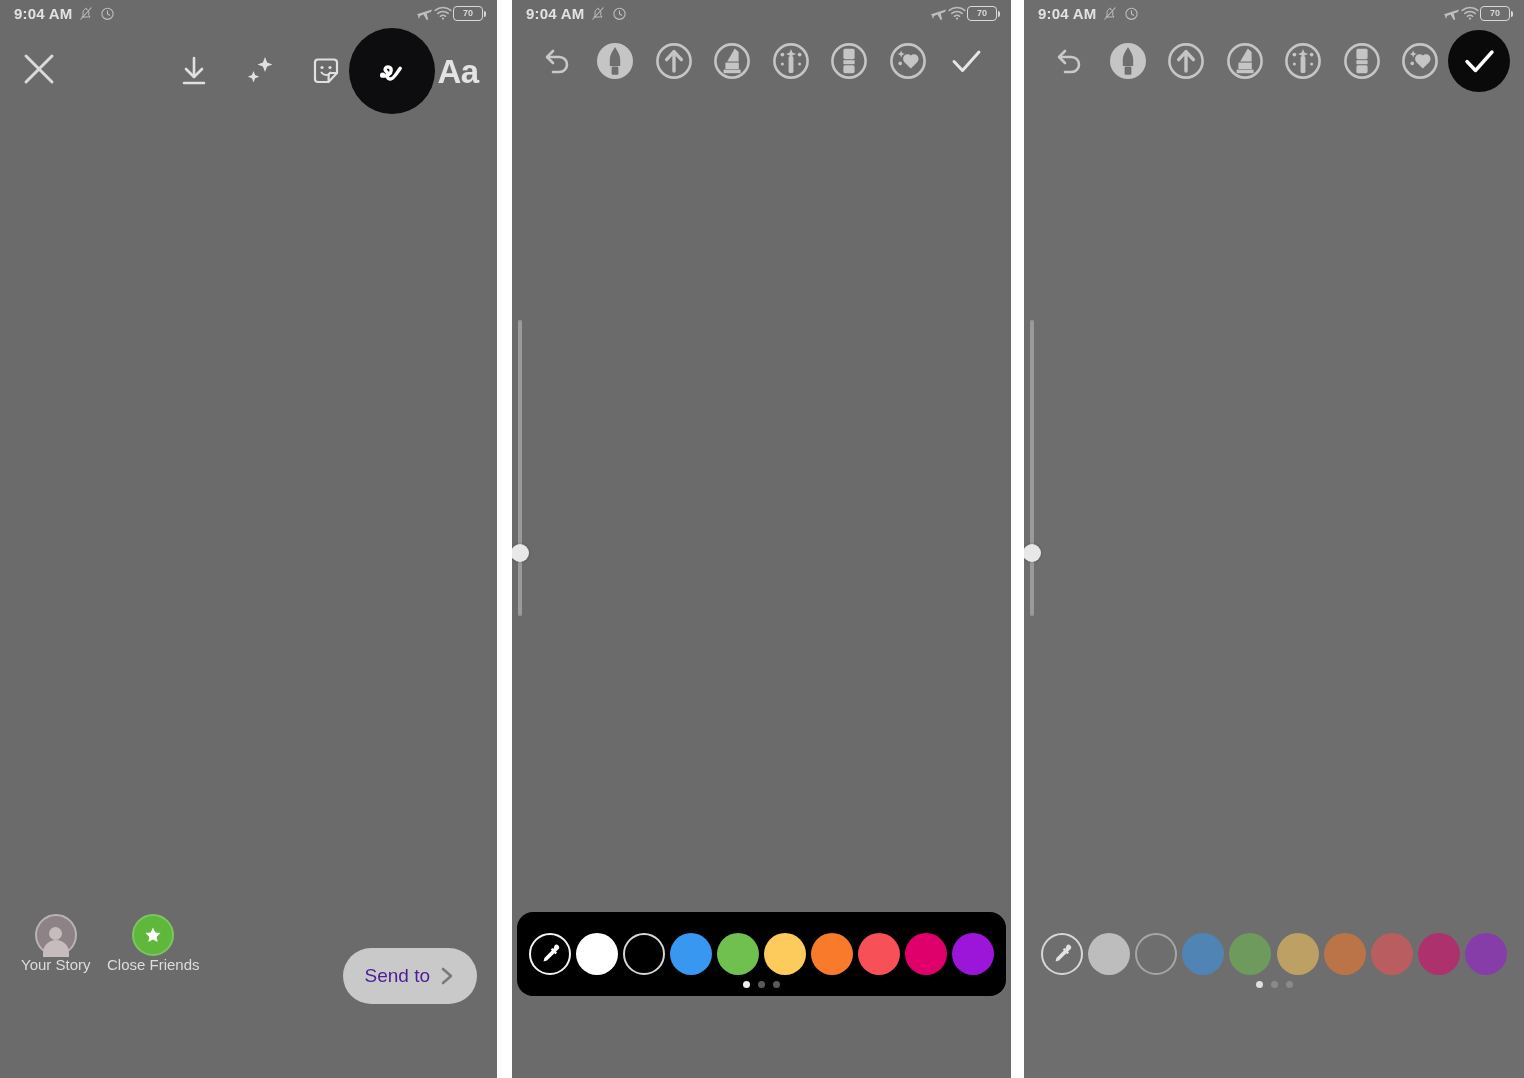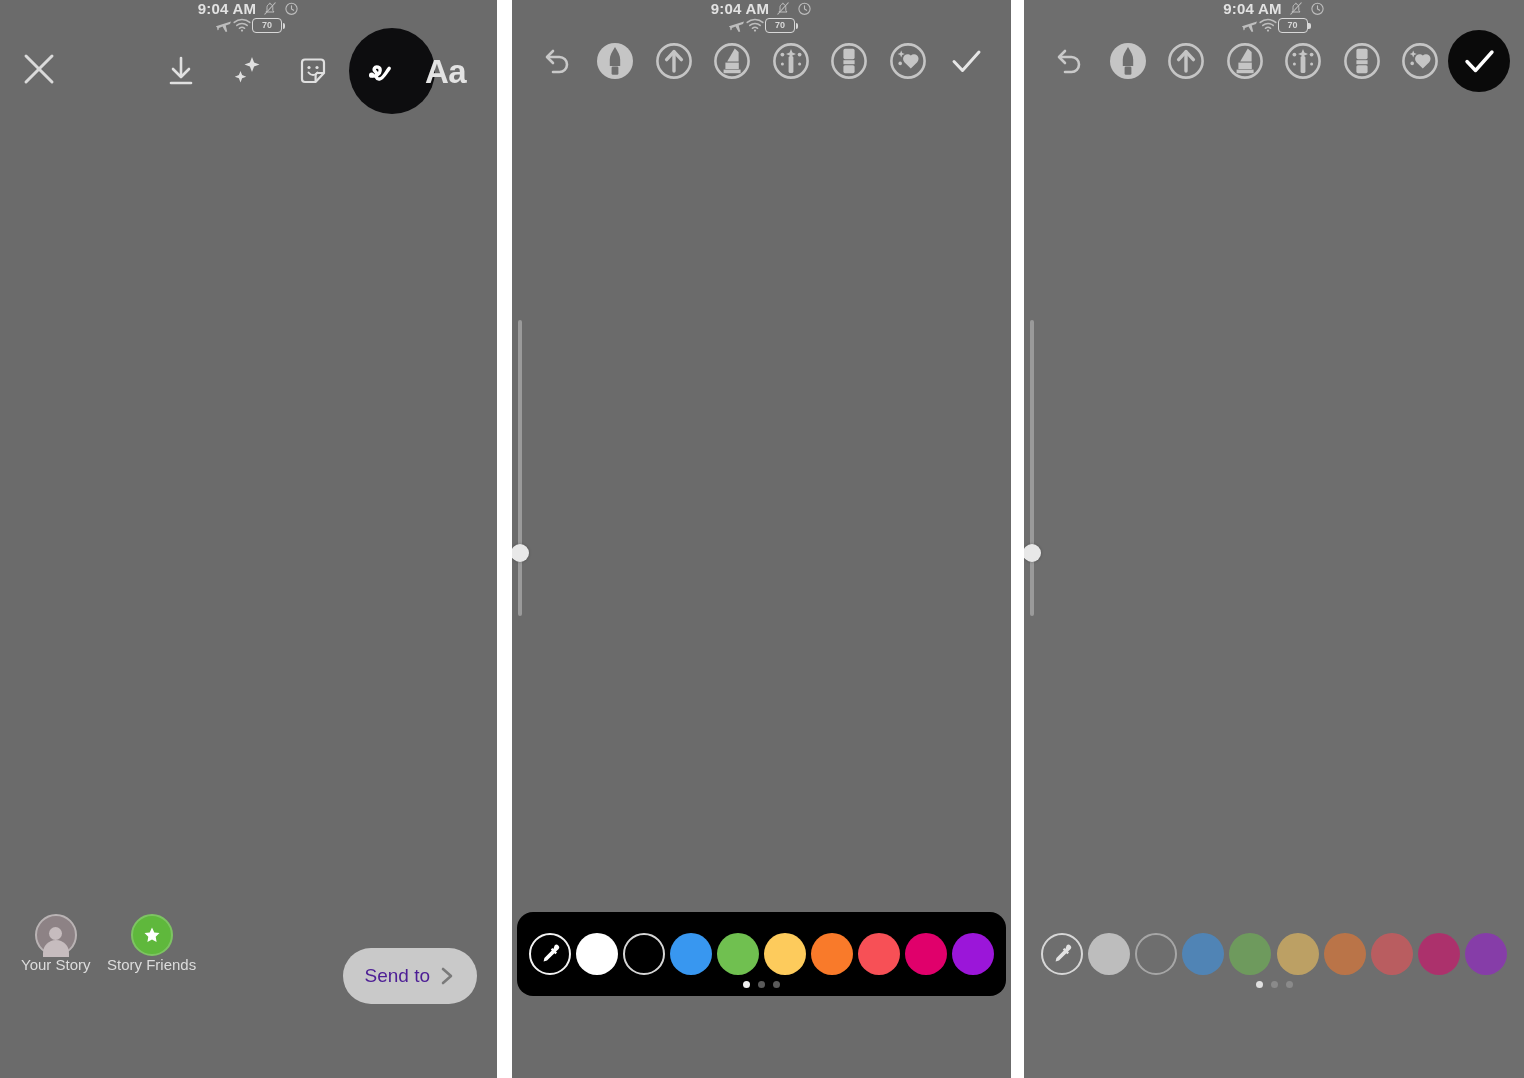--- a/index.html
+++ b/index.html
@@ -18,42 +18,41 @@
   #panel2{left:512px;width:499px;}
   #panel3{left:1024px;width:500px;}
   .panel.dim{background:#6e6e6e;}
 
   
   .statusbar{
     position:absolute;top:0;left:0;right:0;height:26px;
     display:flex;align-items:center;justify-content:space-between;
     padding:0 14px;box-sizing:border-box;
     color:#dcdcdc;
-    flex-direction:column;
   }
   .sb-left{display:flex;align-items:center;gap:7px;}
   .sb-right{display:flex;align-items:center;gap:1px;}
   .sb-time{font-size:15px;font-weight:bold;letter-spacing:.2px;color:#e2e2e2;}
   .sb-ico{display:block;opacity:.82;}
   .batt{
     position:relative;width:30px;height:15px;border:1.6px solid #d8d8d8;
     border-radius:4px;box-sizing:border-box;display:flex;align-items:center;justify-content:center;
   }
   .batt:after{
     content:"";position:absolute;right:-4px;top:4px;width:2.4px;height:6px;
     background:#d8d8d8;border-radius:0 2px 2px 0;
   }
   .batt-num{font-size:9px;font-weight:bold;color:#d8d8d8;line-height:1;}
   .p1-close{position:absolute;left:20px;top:50px;width:38px;height:38px;}
   .p1-right{
     position:absolute;right:6px;top:44px;height:54px;
     display:flex;align-items:center;gap:0px;
   }
   .tool-btn{
-    width:66px;height:54px;display:flex;align-items:center;justify-content:flex-start;
+    width:66px;height:54px;display:flex;align-items:center;justify-content:center;
     position:relative;
   }
   .tool-btn.sel .hl{
     position:absolute;width:86px;height:86px;border-radius:50%;
     background:#0d0d0f;left:50%;top:50%;transform:translate(-50%,-50%);z-index:0;
   }
   .tool-btn svg,.tool-btn .glyph{position:relative;z-index:1;}
   .glyph-aa{
     font-size:33px;font-weight:bold;color:#e3e3e3;line-height:1;letter-spacing:-.5px;
   }
@@ -232,21 +231,21 @@
         </span>
         <span class="dest-label">Your Story</span>
       </div>
 
       <div class="dest" style="left:107px;top:0;">
         <span class="cf-av">
           <svg width="20" height="20" viewBox="0 0 20 20">
             <path d="M10 2.6l2.3 4.8 5.2.7-3.8 3.6.9 5.2L10 14.4l-4.6 2.5.9-5.2-3.8-3.6 5.2-.7z" fill="#ffffff"></path>
           </svg>
         </span>
-        <span class="dest-label">Story Friends</span>
+        <span class="dest-label">Close Friends</span>
       </div>
 
       <div class="sendto">
         <span class="sendto-label">Send to</span>
         <svg width="16" height="20" viewBox="0 0 16 20">
           <path d="M4 3l8 7-8 7" fill="none" stroke="#7a7a7a" stroke-width="2.6" stroke-linecap="round" stroke-linejoin="round"></path>
         </svg>
       </div>
     </div>
   </div>

